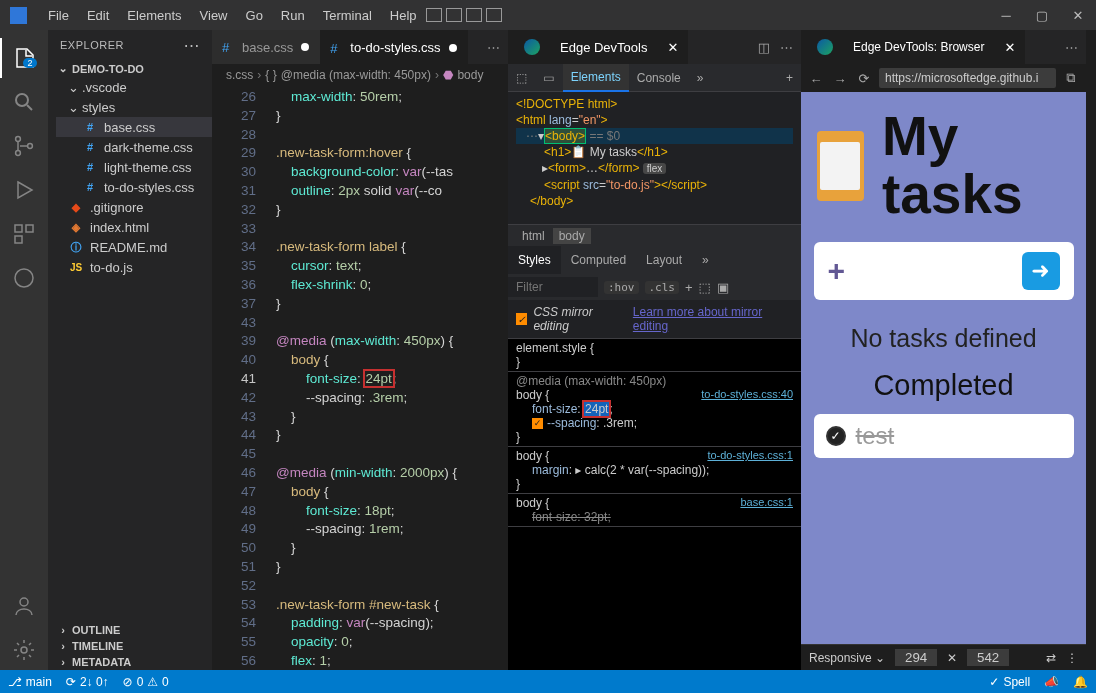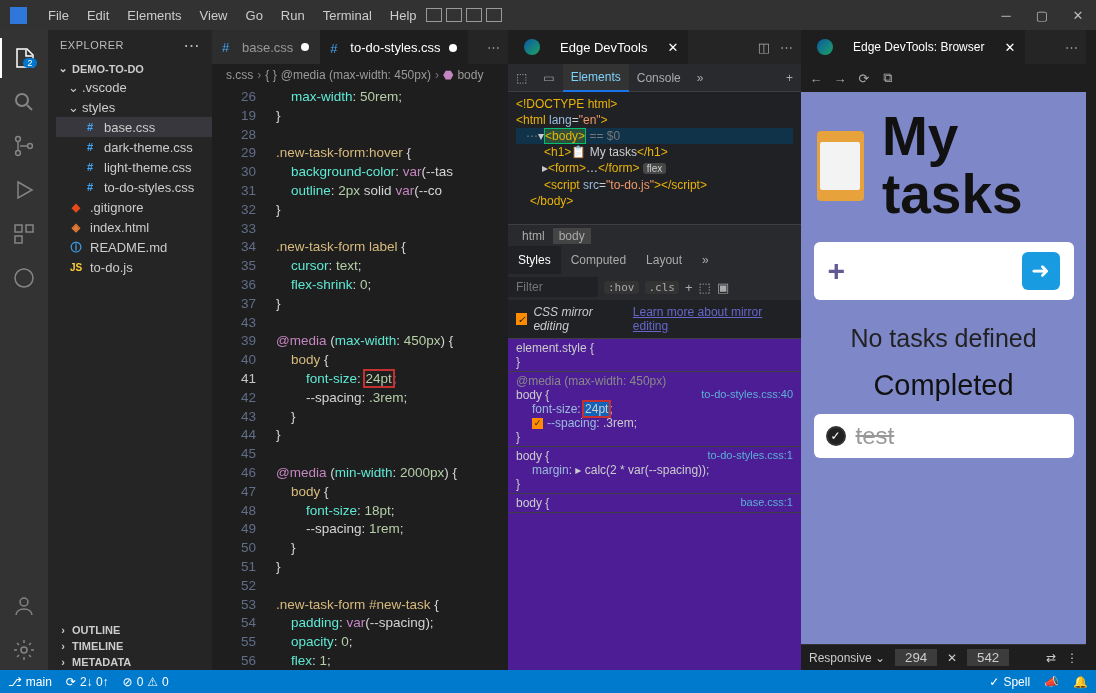--- a/index.html
+++ b/index.html
@@ -71,24 +71,24 @@
 .crumbs span.cact{background:#444}
 .sttabs{height:28px;background:#292a2d;display:flex;align-items:center;font-size:12px}
 .sttab{padding:0 10px;height:28px;display:flex;align-items:center;color:#aaa}
 .sttab.act{background:#202124;color:#fff}
 .filterbar{height:26px;background:#292a2d;display:flex;align-items:center;gap:6px;padding-right:6px}
 .filterbar input{flex:1;background:#202124;border:none;color:#ccc;padding:3px 8px;font-size:12px;max-width:90px}
 .fbtn{color:#aaa;font-size:11px;padding:0 4px;background:#333;border-radius:3px;font-family:Consolas,monospace}
 .mirror{background:#202124;padding:5px 8px;font-size:12px;color:#ccc;font-style:italic;border-bottom:1px solid #3e3e42;display:flex;align-items:center;gap:6px}
 .mirror a{color:#66c;font-style:normal;text-decoration:underline}
 .mirror .cb{width:12px;height:12px;background:#ff8c00;display:flex;align-items:center;justify-content:center;color:#1e1e1e;font-size:10px}
-.styles{flex:1;font-family:Consolas,monospace;font-size:12px;background:#4c1d95;overflow:hidden}
+.styles{flex:1;font-family:Consolas,monospace;font-size:12px;background:#000000;overflow:hidden}
 .styles .rule{border-bottom:1px solid #3e3e42;padding:2px 0}
 .styles .rsel{color:#ccc;padding:0 8px}
-.styles .rlink{float:right;color:#5db0d7;font-size:11px}
+.styles .rlink{float:right;color:#5db0d7;text-decoration:underline;font-size:11px}
 .styles .prop{padding-left:24px;color:#ccc}
 .styles .pp{color:#9bbbdc}
 .styles .pv{color:#b5cea8;color:#ccc}
 .styles .strike{text-decoration:line-through;color:#888}
 .styles .cb2{display:inline-block;width:11px;height:11px;background:#ff8c00;color:#1e1e1e;font-size:9px;text-align:center;line-height:11px;margin-right:4px;vertical-align:middle}
 .styles .media{color:#888;padding:0 8px}
 .hlv{background:#1463ba;padding:0 1px}
 .hlbox{outline:2px solid #c53030}
 .browser{width:285px;display:flex;flex-direction:column;background:#252526}
 .brtabs{height:34px;background:#252526;display:flex;align-items:center}
@@ -287,21 +287,21 @@
           <span class="bsym">›</span>
         <span>{ }</span>
           <span>@media (max-width: 450px)</span>
           <span class="bsym">›</span>
         <span style="color:#c586c0">⬣</span>
           <span>body</span>
       </div>
       <div class="code">
         <div class="gut" id="gutter">
             <div>26</div>
-            <div>19</div>
+            <div>27</div>
             <div>28</div>
             <div>29</div>
             <div>30</div>
             <div>31</div>
             <div>32</div>
             <div>33</div>
             <div>34</div>
             <div>35</div>
             <div>36</div>
             <div>37</div>
@@ -394,39 +394,41 @@
           <div class="prop"><span class="cb2">✓</span><span class="pp">--spacing</span>: <span class="pv">.3rem</span>;</div>
           <div class="rsel">}</div>
         </div>
         <div class="rule">
           <div class="rsel"><span class="rlink">to-do-styles.css:1</span><span>body {</span></div>
           <div class="prop"><span class="pp">margin</span>: ▸ <span class="pv">calc(2 * var(--spacing))</span>;</div>
           <div class="rsel">}</div>
         </div>
         <div class="rule">
           <div class="rsel"><span class="rlink">base.css:1</span><span>body {</span></div>
+          <div class="prop strike">font-size: 32pt;</div>
         </div>
       </div>
     </div>
 
     <div class="browser">
       <div class="brtabs">
         <div class="dtab act">
             <span class="edgeicon"></span>
             <span style="font-size:12px">Edge DevTools: Browser</span>
             <span style="margin-left:6px">✕</span>
           </div>
         <div class="tabacts">
             <span>⋯</span>
           </div>
       </div>
       <div class="braddr">
         <span class="navb">←</span>
         <span class="navb">→</span>
         <span class="navb">⟳</span>
+        <input value="https://microsoftedge.github.i" style="">
         <span class="navb">⧉</span>
       </div>
       <div class="page">
         <div class="titlerow">
           <div class="clip">
               <div class="inner"></div>
             </div>
           <h1>My tasks</h1>
         </div>
         <div class="taskbar">

